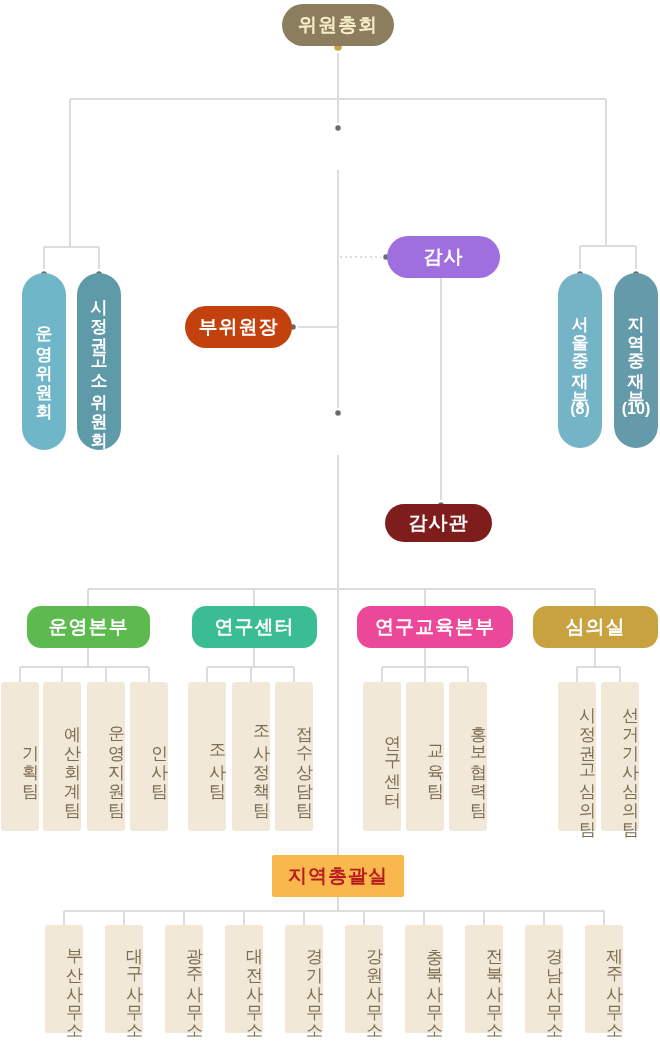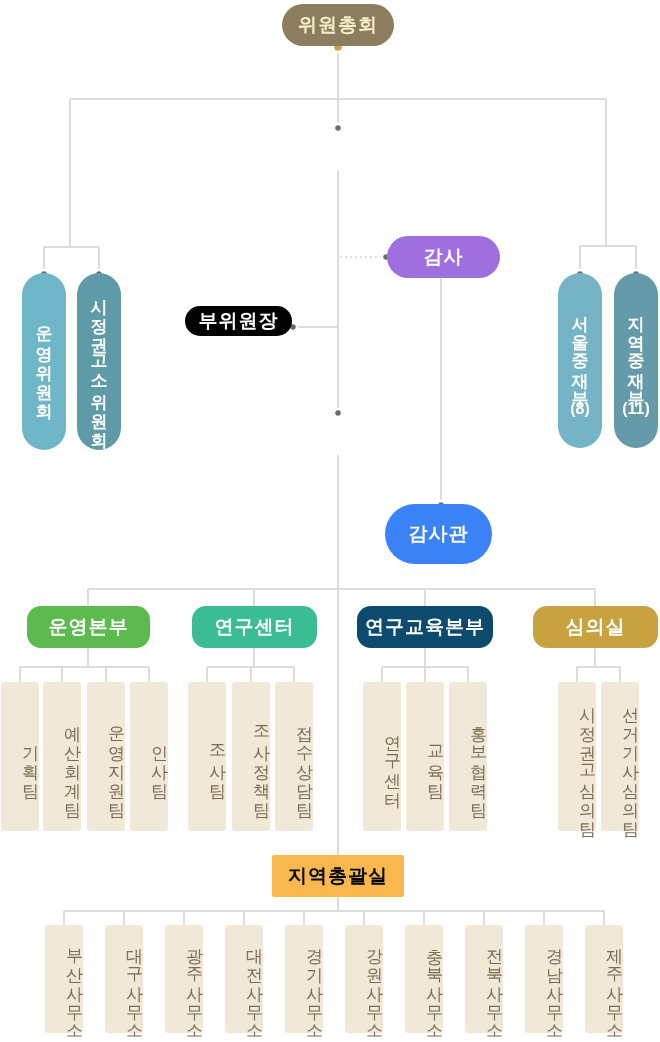--- a/index.html
+++ b/index.html
@@ -10,21 +10,21 @@
   .node{position:absolute;z-index:2;display:flex;align-items:center;justify-content:center;
         box-sizing:border-box;text-align:center;}
   .pill{border-radius:999px;color:#ffffff;font-weight:bold;font-size:19px;letter-spacing:1px;}
   .vpill{border-radius:999px;color:#ffffff;font-weight:bold;font-size:17px;
          flex-direction:column;}
   .vtext{writing-mode:vertical-rl;text-orientation:upright;letter-spacing:2px;line-height:1;}
   .count{font-weight:bold;font-size:16px;margin-top:2px;}
   .dept{border-radius:14px;color:#ffffff;font-weight:bold;font-size:19px;letter-spacing:1px;}
   .team{border-radius:3px;background:#f1e8d8;color:#7c6c52;font-size:17px;
         align-items:flex-start;justify-content:center;padding-top:9px;}
-  .hq{border-radius:2px;color:#000000;font-weight:bold;font-size:19px;letter-spacing:1px;}
+  .hq{border-radius:2px;color:#b91c1c;font-weight:bold;font-size:19px;letter-spacing:1px;}
 </style>
 </head>
 <body>
 
 <div class="stage">
 
   <svg class="wires" width="660" height="1042" viewBox="0 0 660 1042">
     <g stroke="#dcdcdc" stroke-width="2" fill="none">
       <path d="M338 46 V126"></path>
       <path d="M70 99 H606"></path>
@@ -91,44 +91,44 @@
       <circle cx="338" cy="413" r="4" fill="#6a6a6a"></circle>
       <circle cx="441" cy="505" r="4" fill="#6a6a6a"></circle>
     </g>
   </svg>
 
   <div class="node pill" style="left:282px;top:4px;width:112px;height:42px;background:#8b7d5e;color:#f7efc7;">위원총회</div>
 
 
   <div class="node pill" style="left:387px;top:236px;width:113px;height:42px;background:#9f6fe0;">감사</div>
 
-  <div class="node pill" style="left:185px;top:306px;width:107px;height:30px;background:#000000;">부위원장</div>
+  <div class="node pill" style="left:185px;top:306px;width:107px;height:42px;background:#c2410c;">부위원장</div>
 
 
-  <div class="node pill" style="left:385px;top:504px;width:107px;height:60px;background:#3b82f6;">감사관</div>
+  <div class="node pill" style="left:385px;top:504px;width:107px;height:38px;background:#7f1d1d;">감사관</div>
 
   <div class="node vpill" style="left:22px;top:273px;width:44px;height:177px;background:#6fb6c8;">
     <span class="vtext">운영위원회</span>
   </div>
   <div class="node vpill" style="left:77px;top:273px;width:44px;height:177px;background:#5f9aa8;">
     <span class="vtext">시정권고소위원회</span>
   </div>
 
   <div class="node vpill" style="left:558px;top:273px;width:44px;height:175px;background:#74b4c6;">
     <span class="vtext">서울중재부</span>
     <span class="count">(8)</span>
   </div>
   <div class="node vpill" style="left:614px;top:273px;width:44px;height:175px;background:#659aaa;">
     <span class="vtext">지역중재부</span>
-    <span class="count">(11)</span>
+    <span class="count">(10)</span>
   </div>
 
   <div class="node dept" style="left:27px;top:606px;width:123px;height:42px;background:#5cba4e;">운영본부</div>
   <div class="node dept" style="left:192px;top:606px;width:125px;height:42px;background:#3abd92;">연구센터</div>
-  <div class="node dept" style="left:357px;top:606px;width:136px;height:42px;background:#0c4a6e;">연구교육본부</div>
+  <div class="node dept" style="left:357px;top:606px;width:156px;height:42px;background:#ec4899;">연구교육본부</div>
   <div class="node dept" style="left:533px;top:606px;width:125px;height:42px;background:#c8a23f;">심의실</div>
 
   <div class="node team vtext" style="left:1px;top:682px;width:38px;height:149px;">기획팀</div>
   <div class="node team vtext" style="left:43px;top:682px;width:38px;height:149px;">예산회계팀</div>
   <div class="node team vtext" style="left:87px;top:682px;width:38px;height:149px;">운영지원팀</div>
   <div class="node team vtext" style="left:130px;top:682px;width:38px;height:149px;">인사팀</div>
 
   <div class="node team vtext" style="left:188px;top:682px;width:38px;height:149px;">조사팀</div>
   <div class="node team vtext" style="left:232px;top:682px;width:38px;height:149px;">조사정책팀</div>
   <div class="node team vtext" style="left:275px;top:682px;width:38px;height:149px;">접수상담팀</div>

